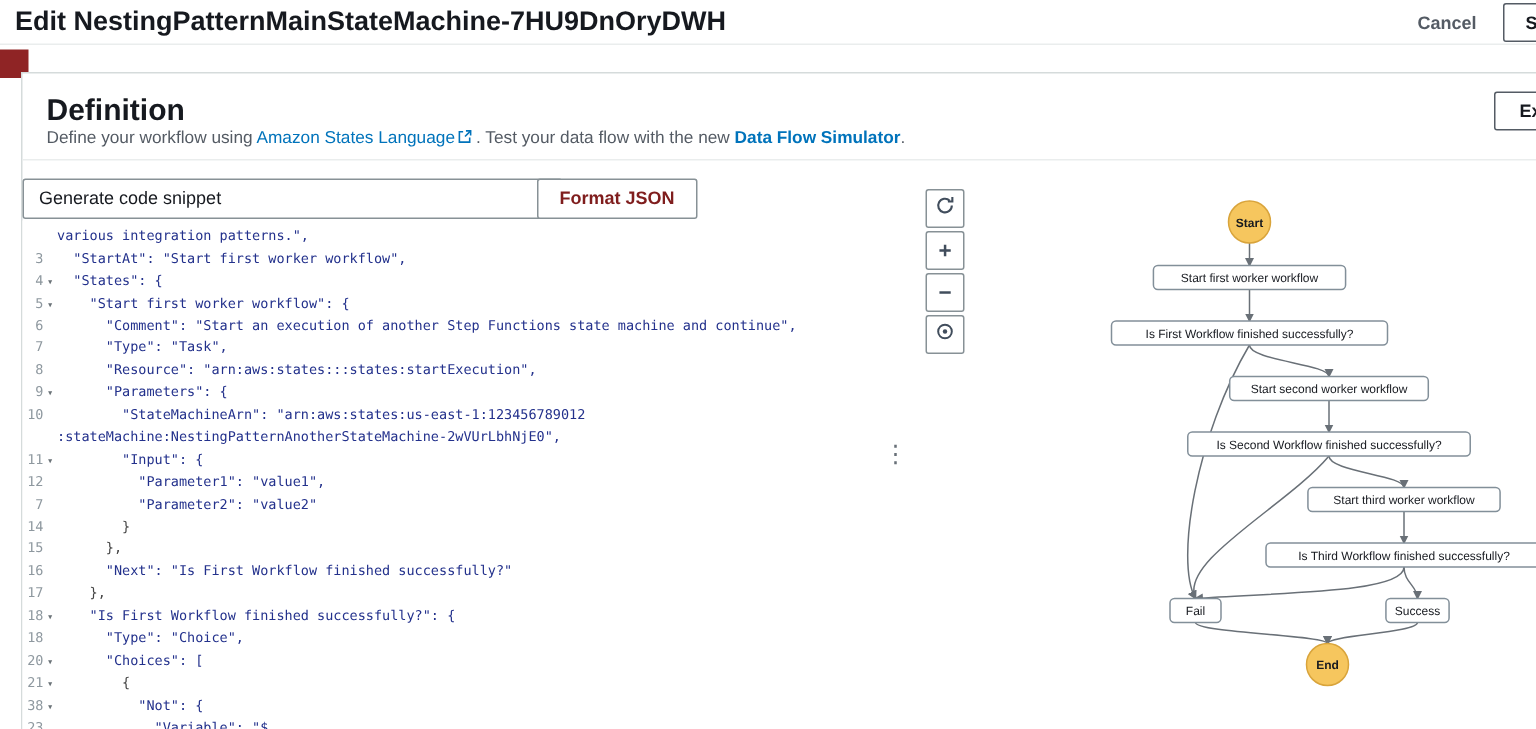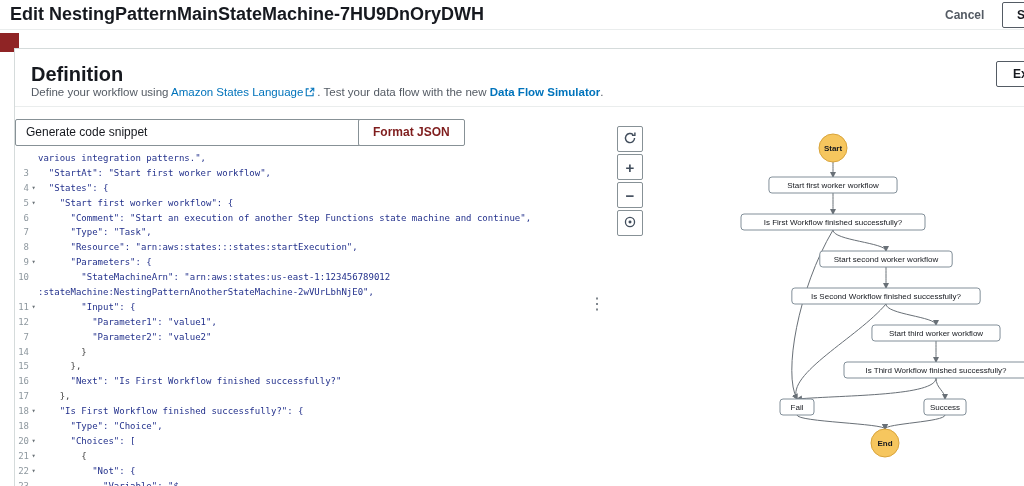--- a/index.html
+++ b/index.html
@@ -96,21 +96,21 @@
       <div class="crow"><span class="gutter">12</span><span class="fold"></span><span class="code" style="color: rgb(35, 49, 140);">          "Parameter1": "value1",</span></div>
       <div class="crow"><span class="gutter">7</span><span class="fold"></span><span class="code" style="color: rgb(35, 49, 140);">          "Parameter2": "value2"</span></div>
       <div class="crow"><span class="gutter">14</span><span class="fold"></span><span class="code" style="color: rgb(68, 68, 68);">        }</span></div>
       <div class="crow"><span class="gutter">15</span><span class="fold"></span><span class="code" style="color: rgb(68, 68, 68);">      },</span></div>
       <div class="crow"><span class="gutter">16</span><span class="fold"></span><span class="code" style="color: rgb(35, 49, 140);">      "Next": "Is First Workflow finished successfully?"</span></div>
       <div class="crow"><span class="gutter">17</span><span class="fold"></span><span class="code" style="color: rgb(68, 68, 68);">    },</span></div>
       <div class="crow"><span class="gutter">18</span><span class="fold">▾</span><span class="code" style="color: rgb(35, 49, 140);">    "Is First Workflow finished successfully?": {</span></div>
       <div class="crow"><span class="gutter">18</span><span class="fold"></span><span class="code" style="color: rgb(35, 49, 140);">      "Type": "Choice",</span></div>
       <div class="crow"><span class="gutter">20</span><span class="fold">▾</span><span class="code" style="color: rgb(35, 49, 140);">      "Choices": [</span></div>
       <div class="crow"><span class="gutter">21</span><span class="fold">▾</span><span class="code" style="color: rgb(68, 68, 68);">        {</span></div>
-      <div class="crow"><span class="gutter">22</span><span class="fold">▾</span><span class="code" style="color: rgb(35, 49, 140);">          "Not": {</span></div>
+      <div class="crow"><span class="gutter">38</span><span class="fold">▾</span><span class="code" style="color: rgb(35, 49, 140);">          "Not": {</span></div>
       <div class="crow"><span class="gutter">23</span><span class="fold"></span><span class="code" style="color: rgb(35, 49, 140);">            "Variable": "$.</span></div>
     </div>
 </div>
 
 <div class="splitter">⋮</div>
 
 <button class="tool-btn" id="tb-refresh">
   <span><svg width="14" height="14" viewBox="0 0 16 16">
         <path d="M13.2 8 a5.2 5.2 0 1 1 -1.6 -3.7" fill="none" stroke="#414d5c" stroke-width="1.6"></path>
         <path d="M13.6 1.6 v3.4 h-3.4" fill="none" stroke="#414d5c" stroke-width="1.6"></path>

